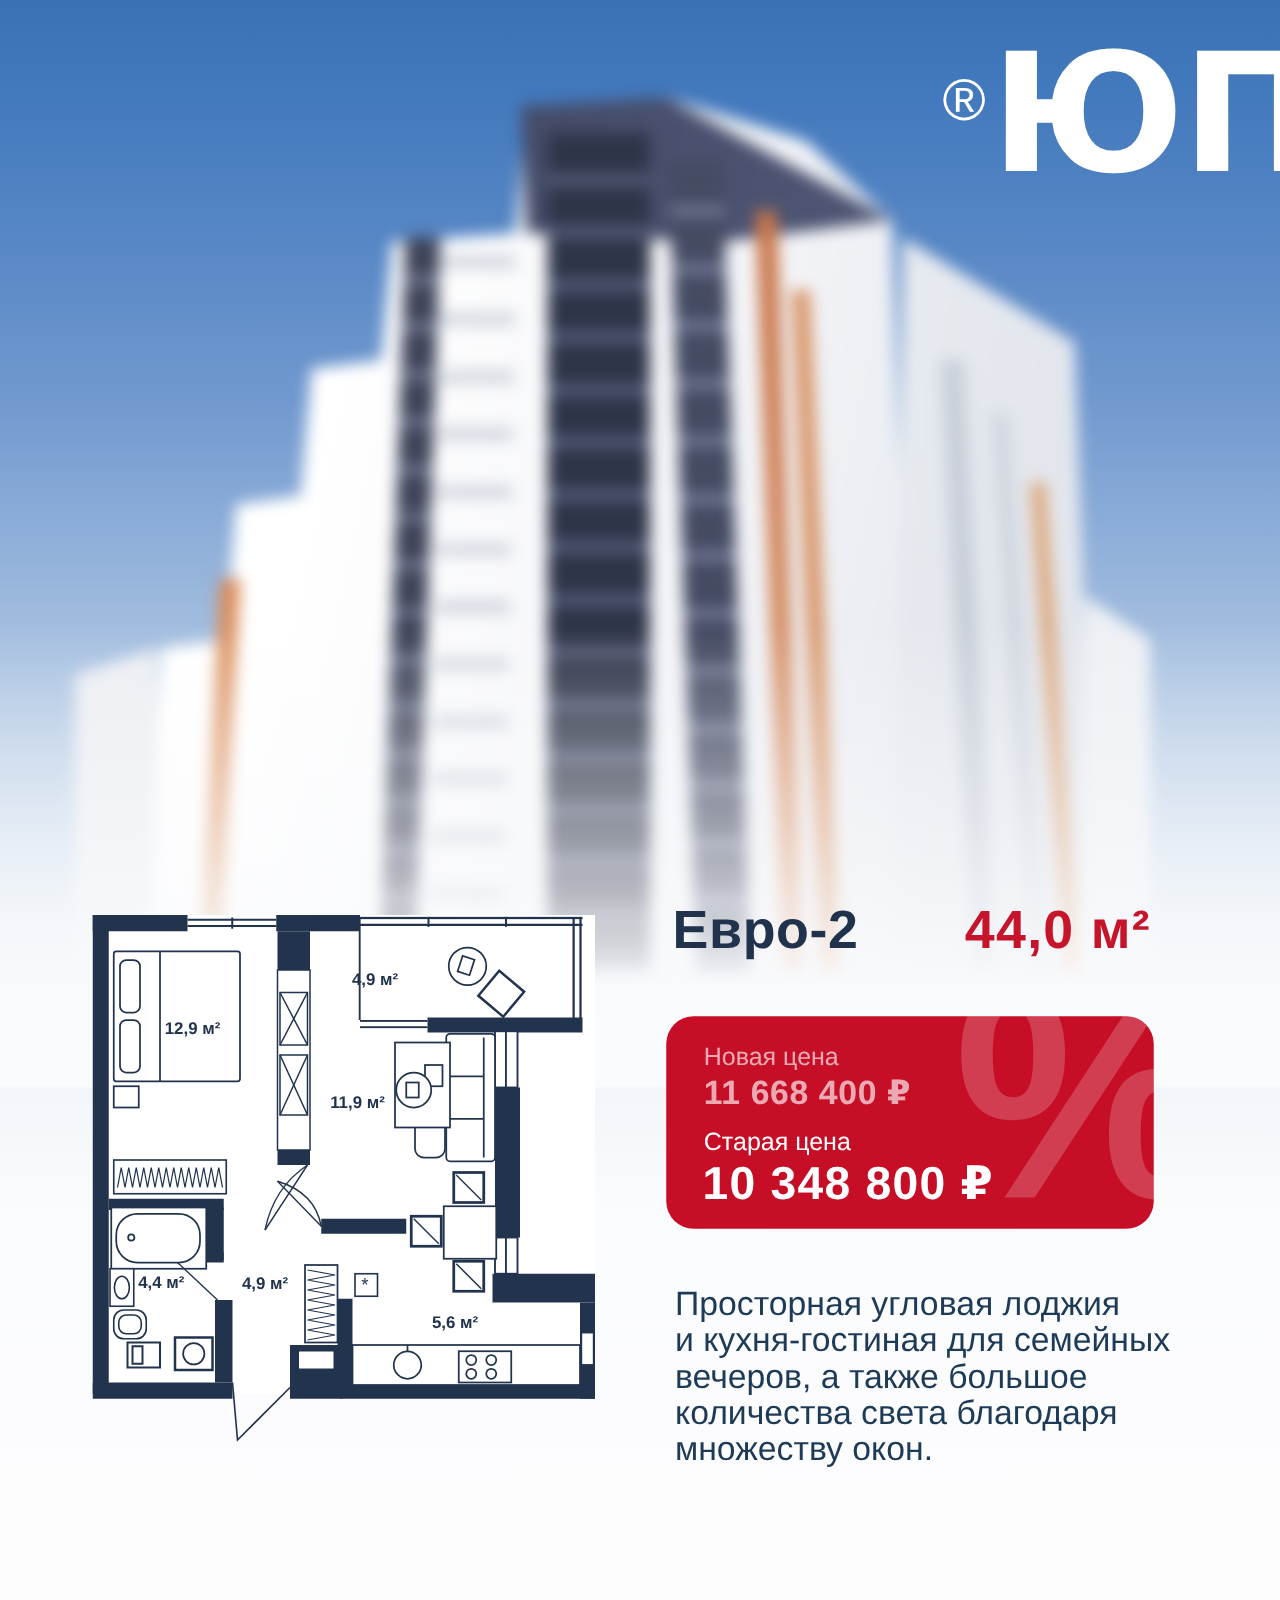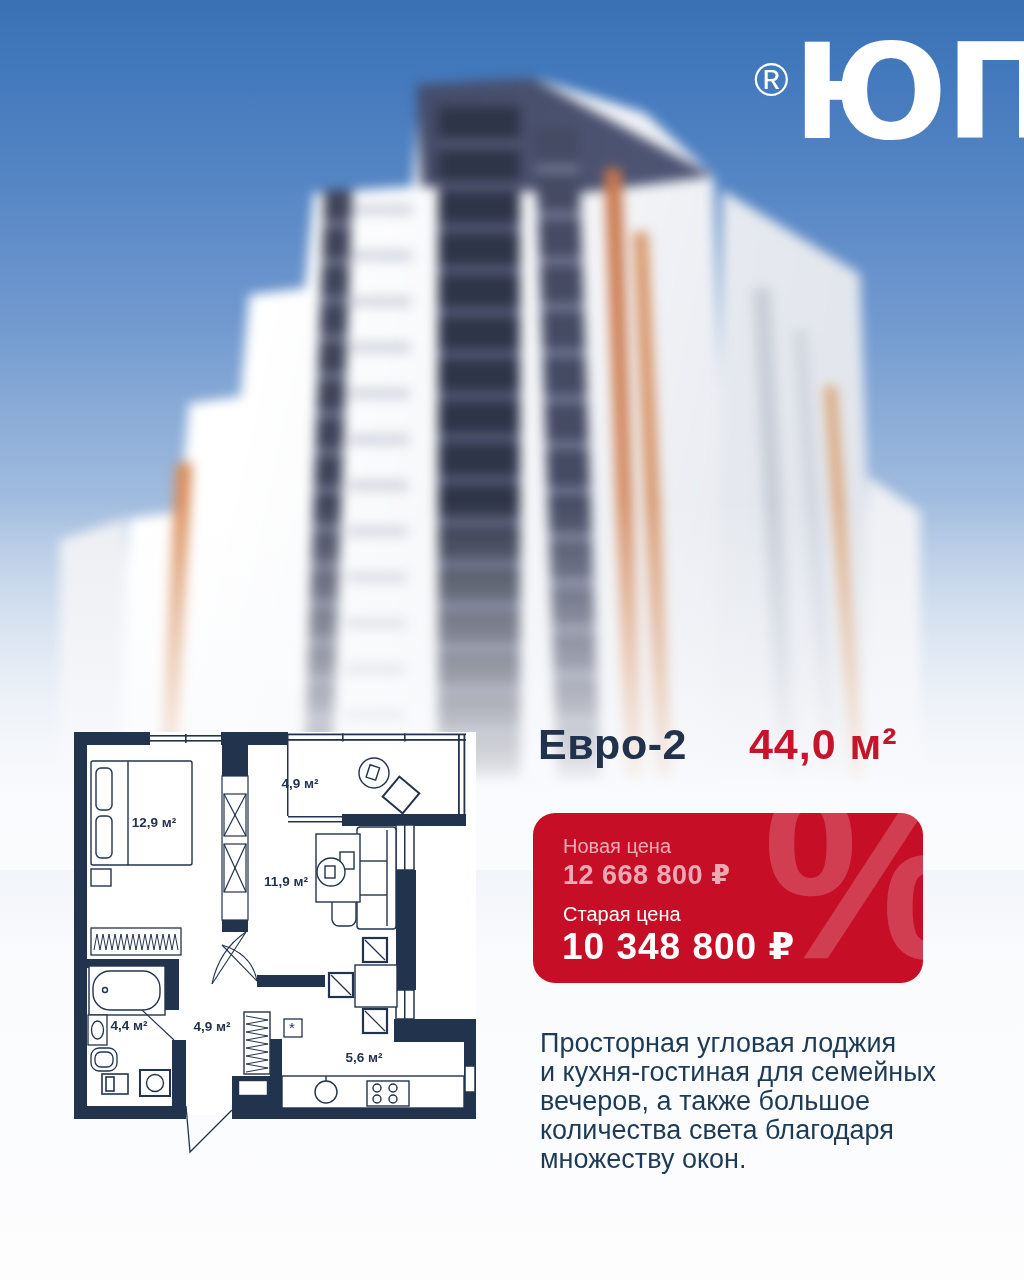--- a/index.html
+++ b/index.html
@@ -41,21 +41,21 @@
     clip-path:polygon(94% 57%,100% 62%,100% 100%,93.5% 100%);background:#eef0f4;}
   .b-leftwing{left:0;top:0;width:100%;height:100%;
     clip-path:polygon(0% 66%,7.5% 63%,9% 100%,0% 100%);background:#eceef2;}
   .fade{left:0;top:500px;width:100%;height:370px;z-index:2;
     background:linear-gradient(180deg,rgba(250,251,253,0) 0%,rgba(250,251,253,.5) 45%,rgba(250,251,253,.95) 80%,#fafbfd 100%);}
   
   .logo{left:754px;top:26px;display:flex;color:#fff;z-index:3;white-space:nowrap;}
   .logo-r{font-size:47px;line-height:1;margin-top:30px;margin-right:4px;}
   .logo-text{font-size:132px;line-height:1;font-weight:700;letter-spacing:-2px;font-family:"DejaVu Sans",sans-serif;}
   
-  .title-row{left:538px;top:720px;display:flex;align-items:baseline;gap:26px;z-index:3;}
+  .title-row{left:538px;top:720px;display:flex;align-items:baseline;gap:49px;z-index:3;}
   .t-type{font-size:43px;font-weight:700;color:#21334c;letter-spacing:.5px;}
   .t-area{font-size:43px;font-weight:700;color:#c6142b;letter-spacing:1px;margin-left:36px;}
   
   .card{left:533px;top:813px;width:390px;height:170px;border-radius:22px;background:#c60e27;overflow:hidden;z-index:3;color:#fff;}
   .card .pct{position:absolute;top:-58px;left:230px;font-size:240px;font-weight:700;line-height:1;color:rgba(255,255,255,.20);}
   .card .lbl{position:absolute;left:30px;font-size:20px;color:rgba(255,255,255,.65);}
   .card .old-l{top:22px;}
   .card .old-p{position:absolute;left:30px;top:46px;font-size:27px;font-weight:700;letter-spacing:.5px;color:rgba(255,255,255,.65);}
   .card .new-l{top:90px;color:#ffffff;}
   .card .new-p{position:absolute;left:29px;top:112px;font-size:37px;font-weight:700;letter-spacing:1px;color:#fff;}
@@ -94,21 +94,21 @@
 </div>
 
 <div class="abs title-row">
   <span class="t-type">Евро-2</span>
   <span class="t-area">44,0 м²</span>
 </div>
 
 <div class="abs card">
   <span class="pct">%</span>
   <span class="lbl old-l">Новая цена</span>
-  <span class="old-p">12 668 800 ₽</span>
+  <span class="old-p">11 668 400 ₽</span>
   <span class="lbl new-l">Старая цена</span>
   <span class="new-p">10 348 800 ₽</span>
 </div>
 
 <div class="abs desc">Просторная угловая лоджия
 и кухня-гостиная для семейных
 вечеров, а также большое
 количества света благодаря
 множеству окон.</div>
 

